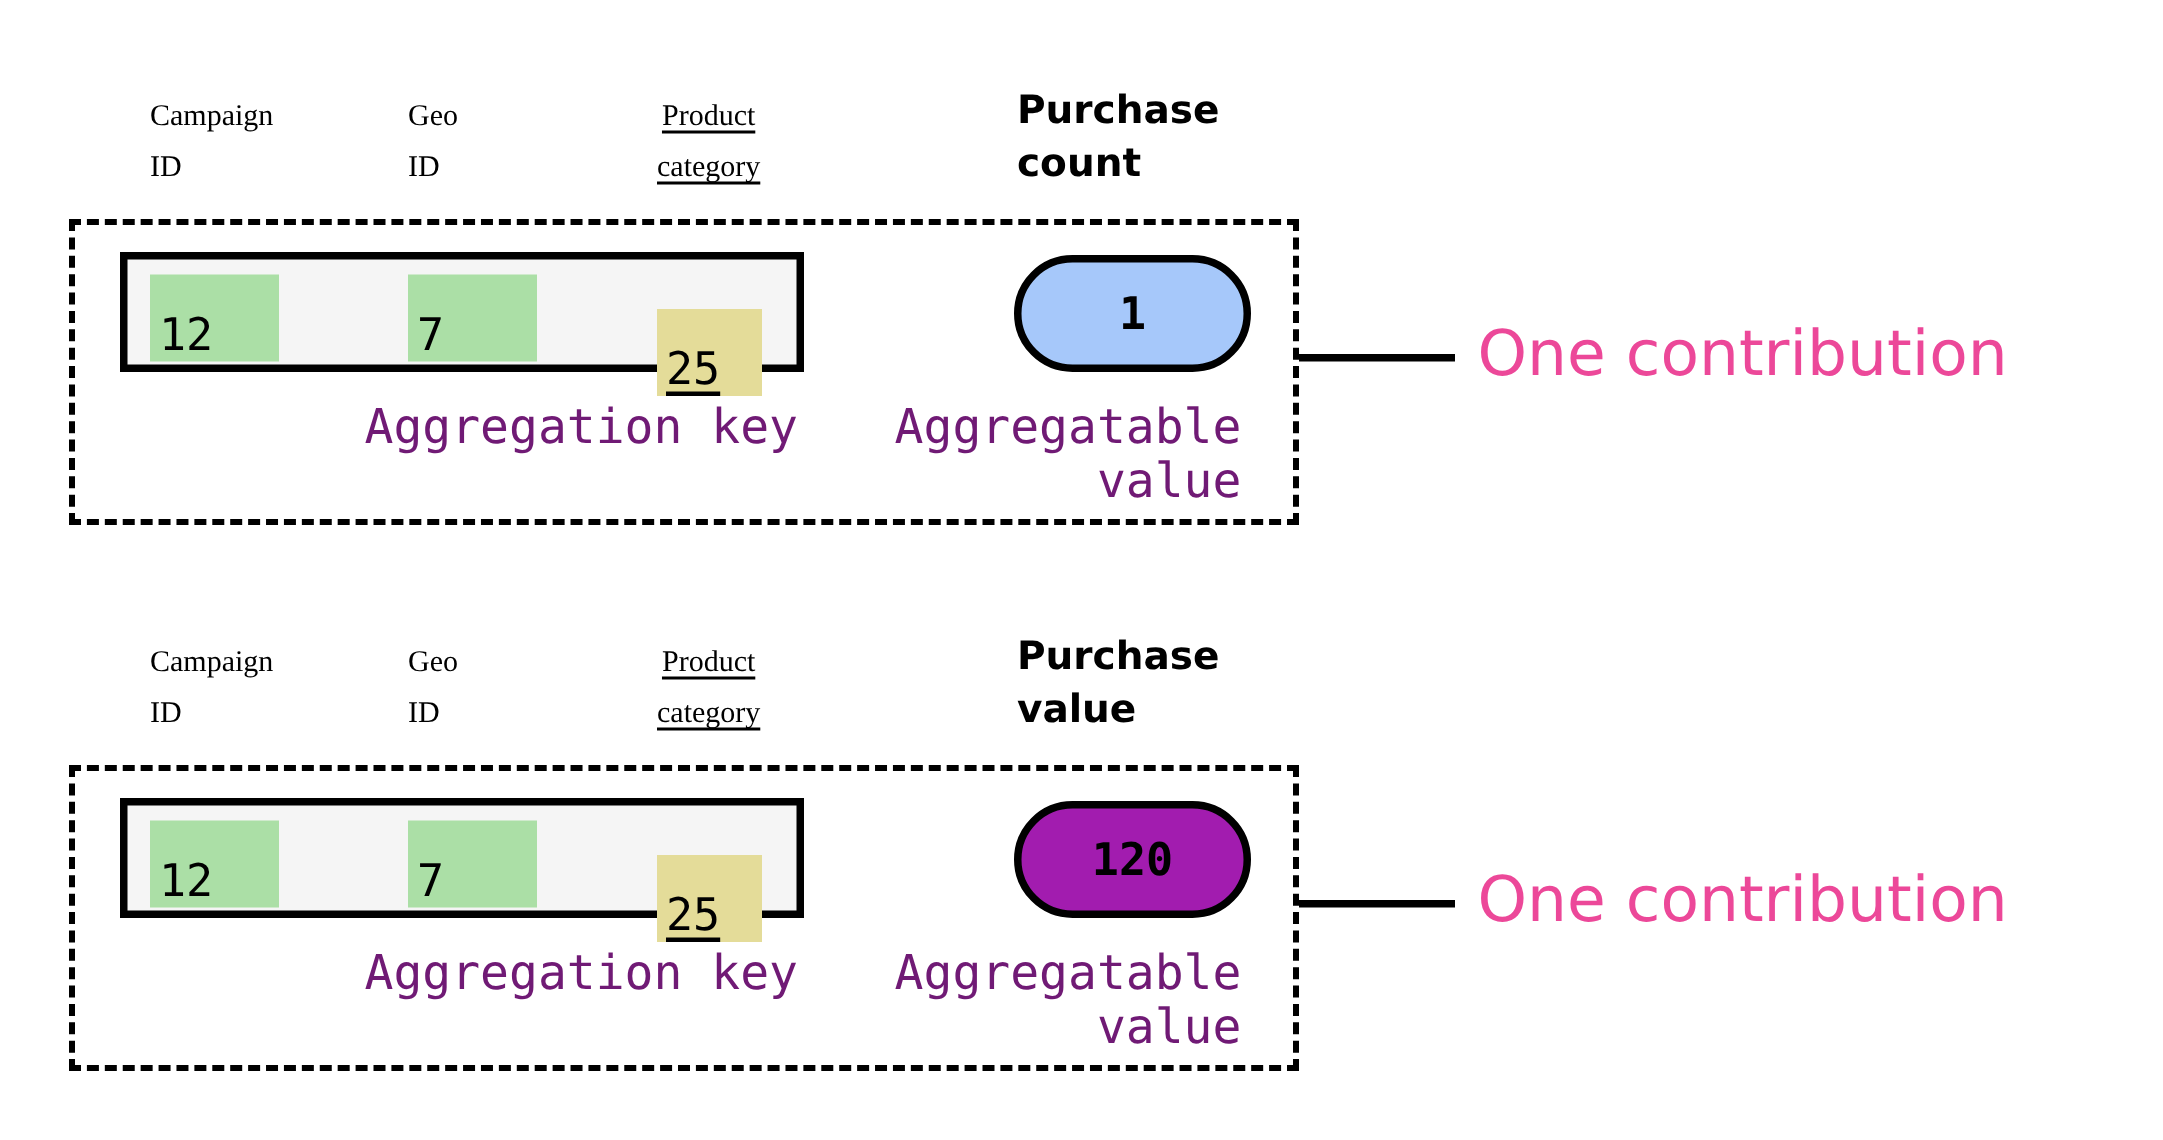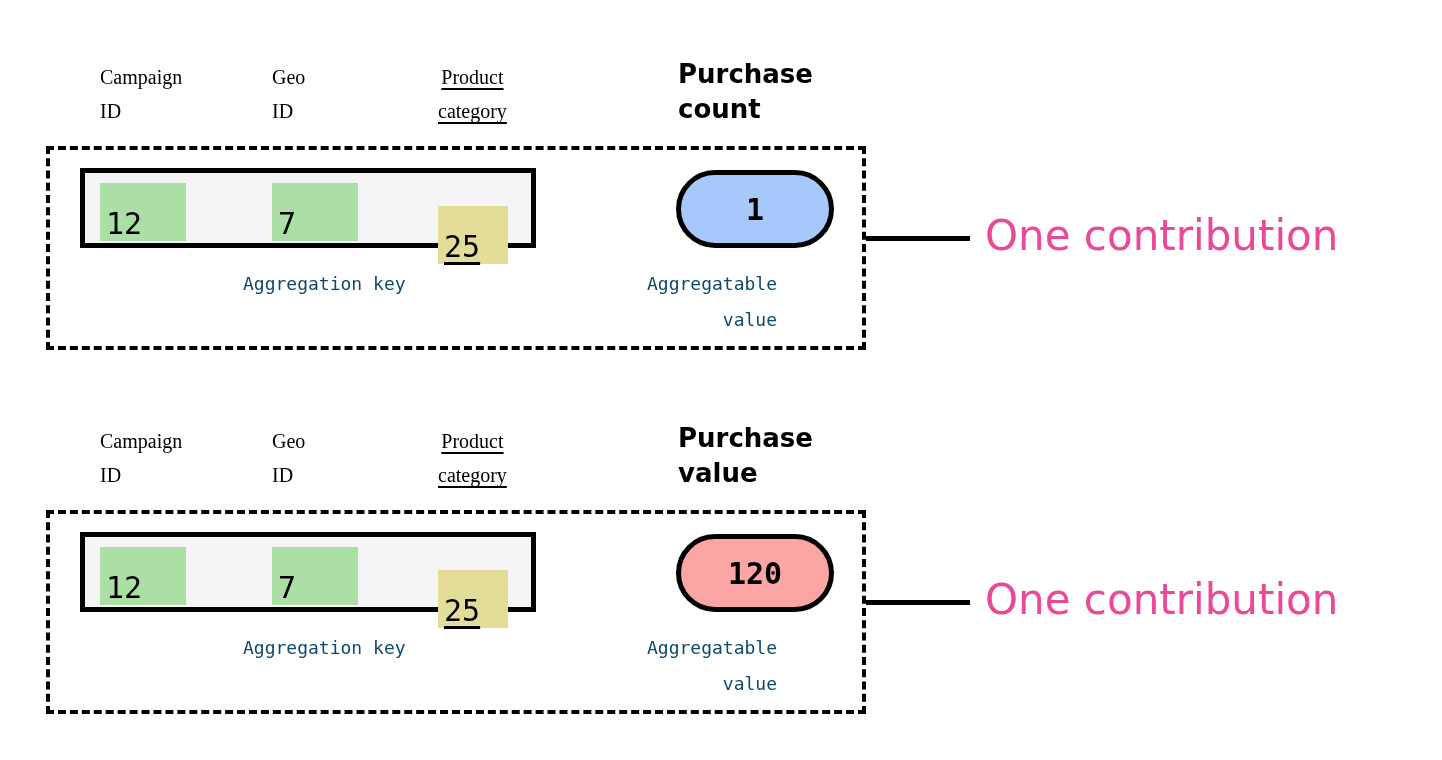--- a/index.html
+++ b/index.html
@@ -118,23 +118,23 @@
     justify-content: center;
     font-family: "DejaVu Sans Mono", monospace;
     font-weight: bold;
     font-size: 30px;
     color: #000000;
   }
 
   
   .annot {
     position: absolute;
-    color: #0c4a6e;
-    font-family: "DejaVu Sans Mono", monospace;
-    font-size: 18px;
+    color: #701a75;
+    font-family: "DejaVu Sans Mono", monospace;
+    font-size: 32px;
     line-height: 36px;
     white-space: pre;
   }
   .annot.key-label   { left: 243px; top: 266px; }
   .annot.value-label { left: 594px; top: 266px; width: 236px; text-align: center; }
 
   
   .leader {
     position: absolute;
     left: 866px;
@@ -214,21 +214,21 @@
         <span class="val" style="white-space: pre;">12</span>
       </div>
     <div class="chip c1" style="background: rgb(171, 223, 166);">
         <span class="val" style="white-space: pre;">7</span>
       </div>
     <div class="chip c2" style="background: rgb(228, 220, 153);">
         <span class="val" style="white-space: pre;">25</span>
       </div>
   </div>
 
-  <div class="value-pill" style="background: #fca5a5;">
+  <div class="value-pill" style="background: #a21caf;">
       <span style="white-space: pre;">120</span>
     </div>
 
   <div class="annot key-label" style="white-space: pre;">Aggregation key</div>
   <div class="annot value-label" style="white-space: pre;">Aggregatable
        value</div>
 
   <div class="leader"></div>
   <div class="caption" style="white-space: pre;">One contribution</div>
 </div>

